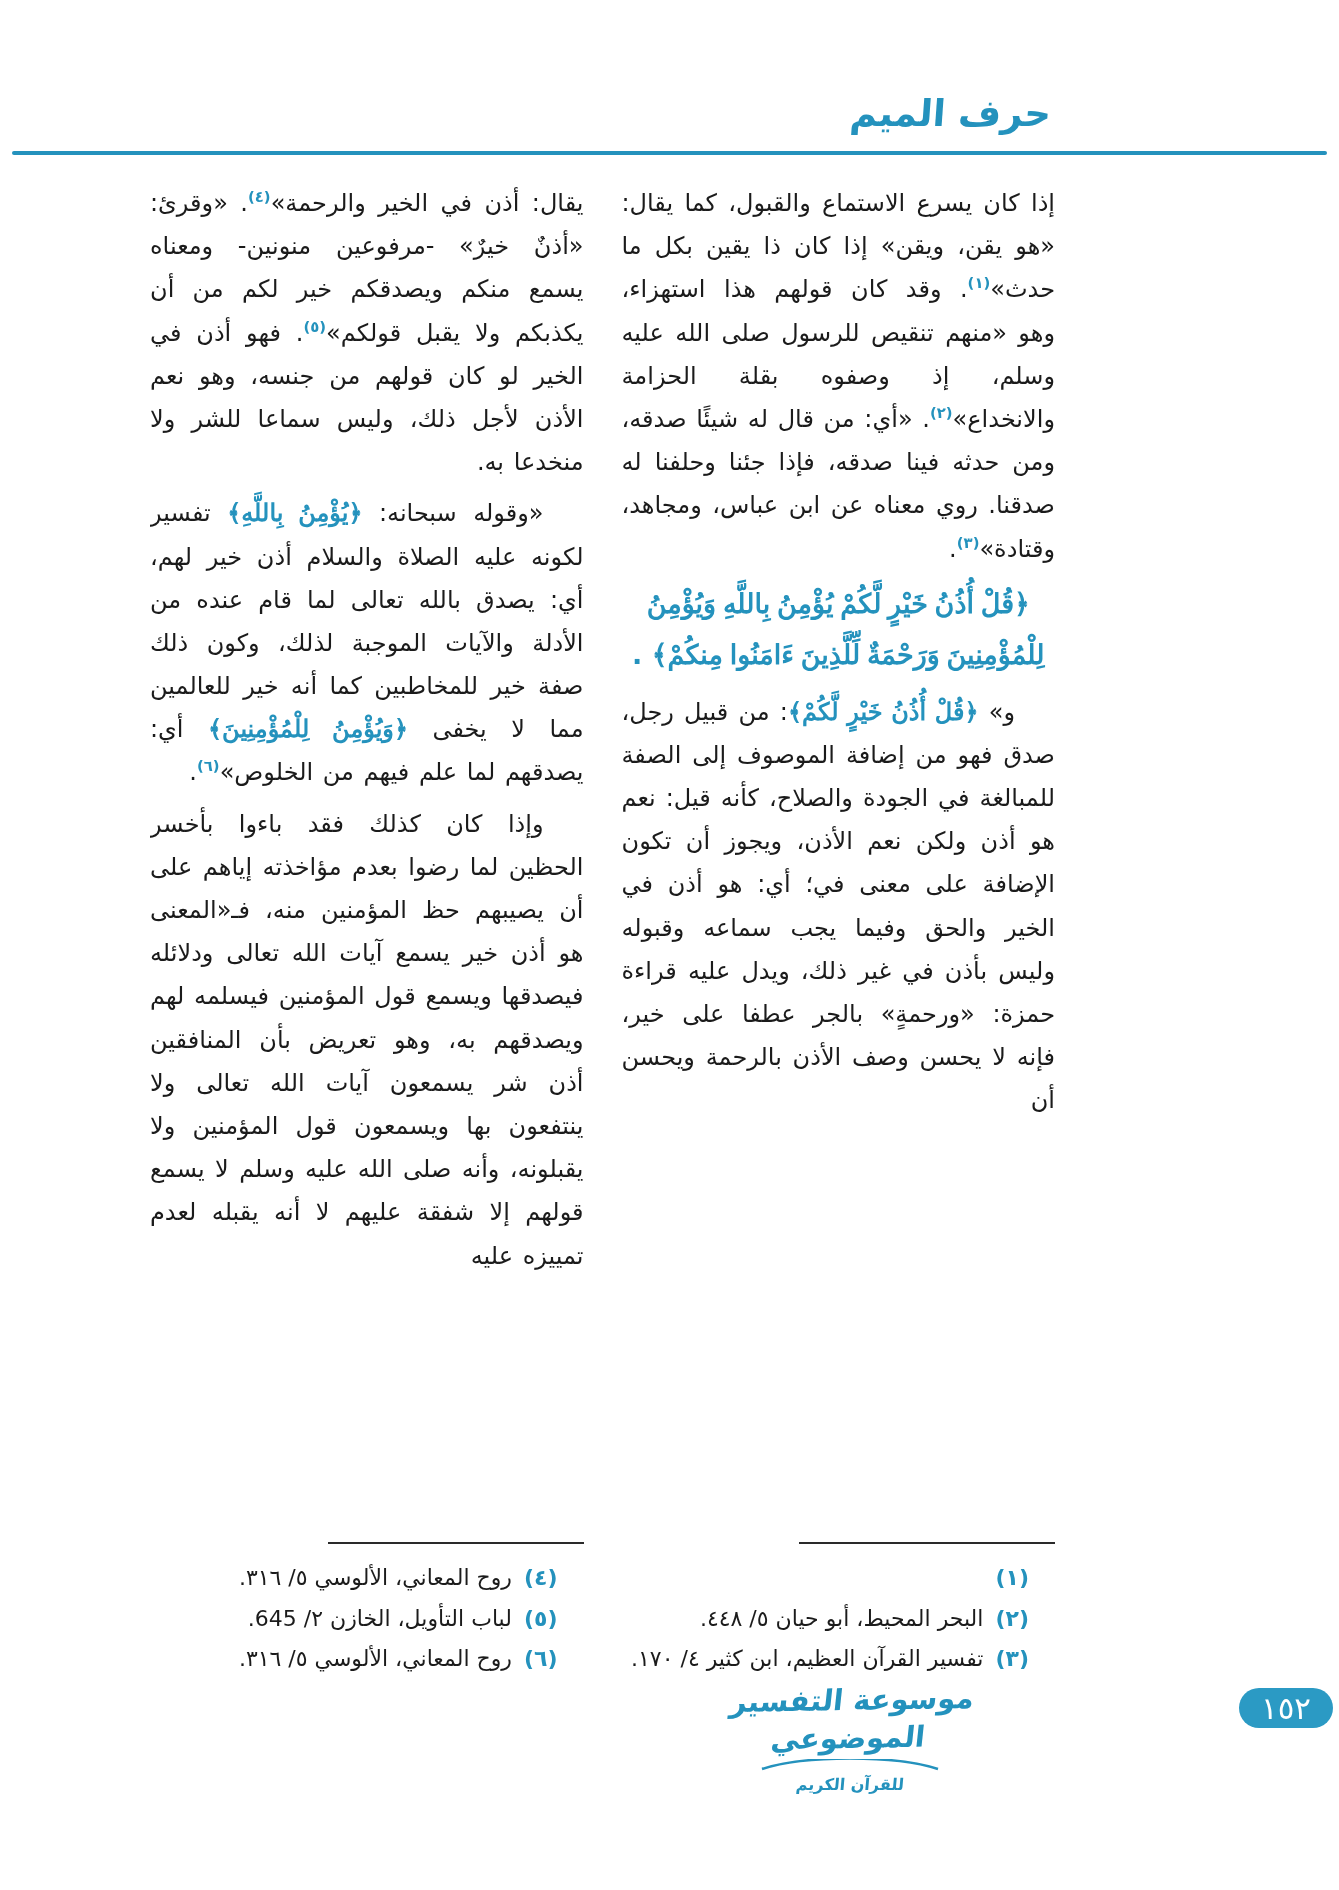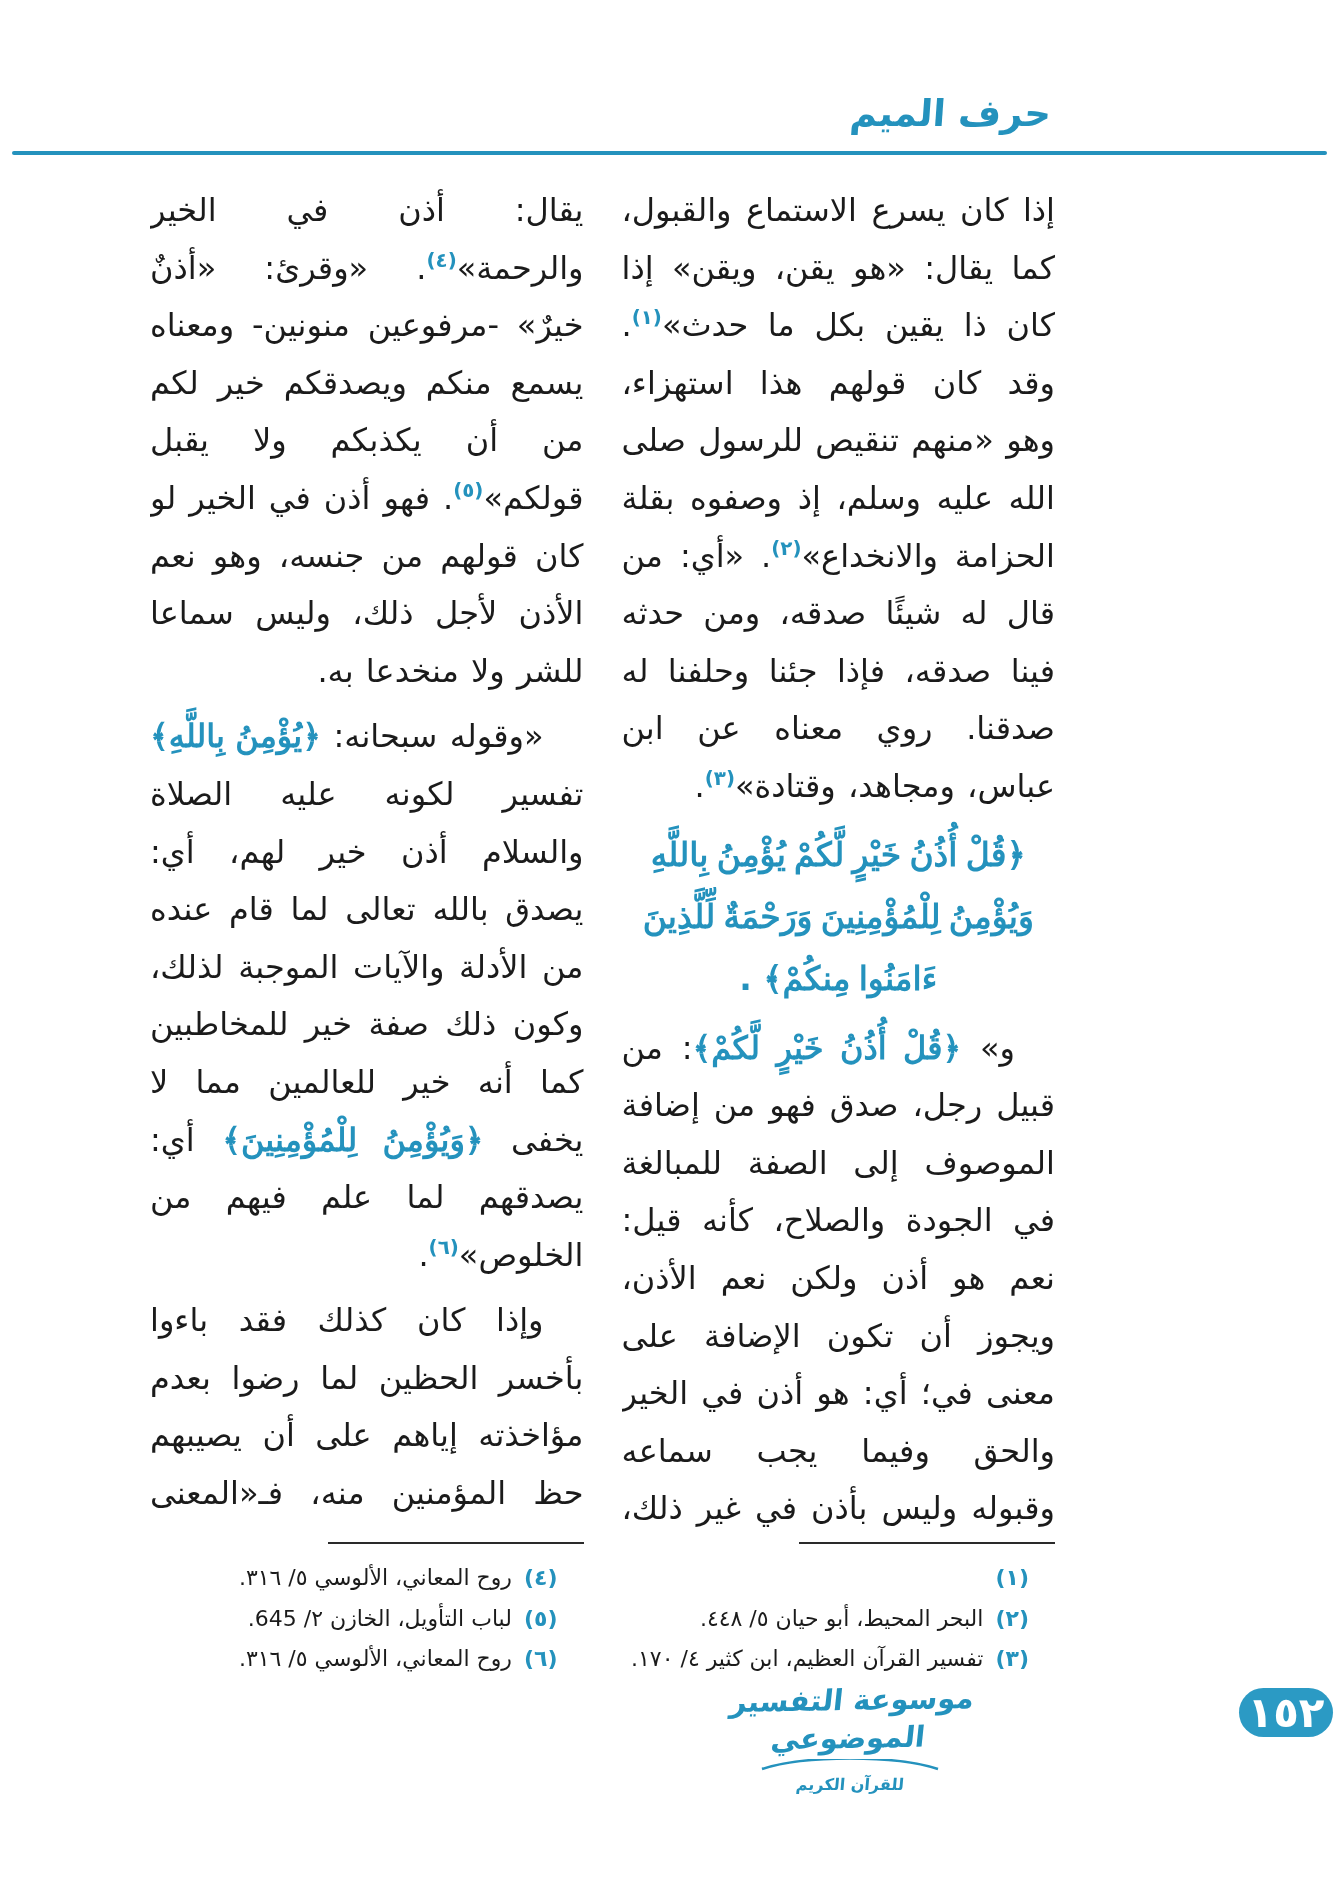--- a/index.html
+++ b/index.html
@@ -27,30 +27,30 @@
   }
   
   .columns {
     position:absolute; top:182px; right:284px; left:150px;
     height:1348px;
     display:flex; gap:38px;
     overflow:hidden;
   }
   .col { flex:1; overflow:hidden; }
   .para {
-    font-size:32px; line-height:1.8;
+    font-size:24px; line-height:1.8;
     text-align:justify;
     text-indent:40px;
     word-spacing:2px;
     margin-bottom:8px;
   }
   .para.no-indent { text-indent:0; }
   .verse-block {
     text-align:center;
-    font-size:33px; line-height:1.85;
+    font-size:27px; line-height:1.85;
     font-weight:bold;
     color:#2492bd;
     margin:8px 0 10px 0;
   }
   .seg-t { color:inherit; }
   .seg-q { color:#2492bd; font-weight:bold;font-family:Liberation Serif, serif; }
   .seg-fn {
     color:#2492bd; font-weight:bold;
     font-size:0.62em; vertical-align:super;
   }
@@ -80,24 +80,24 @@
     transform:skewX(-7deg) rotate(-1deg);
     line-height:1.3;
   }
   .logo-flourish { display:block; margin:2px auto 0 auto; }
   .logo-subtitle {
     font-size:16px; font-weight:bold; margin-top:2px;
     transform:skewX(-5deg);
   }
   .page-badge {
     position:absolute; top:1688px; right:6px;
-    width:94px; height:49px;
+    width:94px; height:40px;
     background:#2b9ac4; border-radius:28px;
     display:flex; align-items:center; justify-content:center;
-    color:#ffffff; font-size:42px; font-weight:bold;
+    color:#ffffff; font-size:31px; font-weight:normal;
   }
 </style>
 </head>
 <body>
 
 <div class="page">
 
   <div class="chapter-title">حرف الميم</div>
   <div class="header-rule"></div>
 

